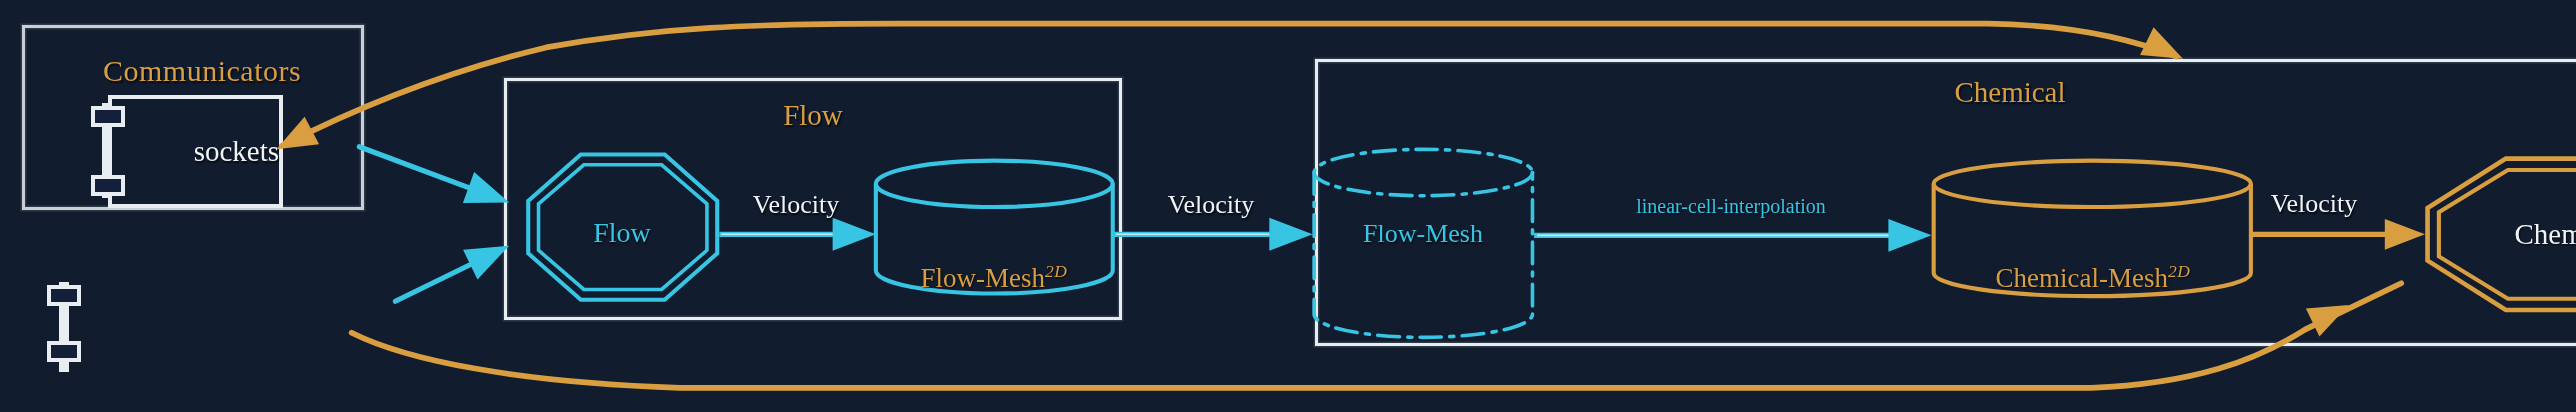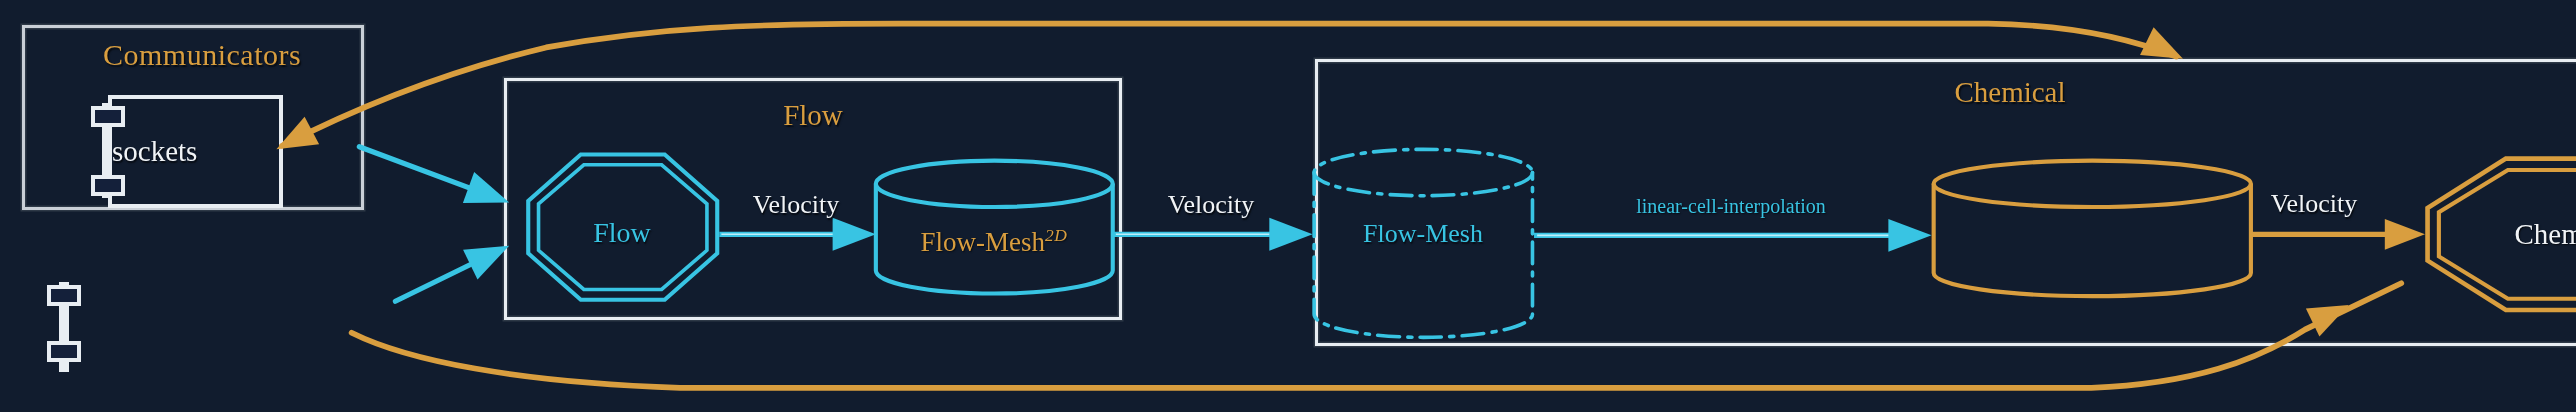--- a/index.html
+++ b/index.html
@@ -23,21 +23,21 @@
     position:absolute;border:3.6px solid var(--border-gray);
     box-shadow:0 0 0 1.5px var(--edge-dark), inset 0 0 0 1.5px var(--edge-dark);
     background:transparent;
   }
   .participant-box{
     position:absolute;border:3.6px solid var(--border-white);
     box-shadow:0 0 0 1.5px var(--edge-dark), inset 0 0 0 1.5px var(--edge-dark);
   }
   .item-box{
     position:absolute;border:4.1px solid var(--border-white);
-    display:flex;align-items:center;justify-content:flex-start;
+    display:flex;align-items:center;justify-content:flex-end;
   }
   .group-title{
     position:absolute;left:0;right:0;text-align:center;
     color:var(--orange);font-size:30px;letter-spacing:0.5px;
     text-shadow:1.5px 2.1px 1.5px rgba(0,0,0,.65);
     white-space:nowrap;
   }
   .participant-title{
     position:absolute;left:0;right:0;text-align:center;
     color:var(--orange);font-size:29px;
@@ -51,37 +51,37 @@
   .comp-bar{position:absolute;background:var(--border-white);}
   .comp-tab{
     position:absolute;background:#14203a;border:4.6px solid var(--border-white);
     box-sizing:border-box;
   }
   
   .lbl{position:absolute;transform:translate(-50%,-50%);white-space:nowrap;text-align:left;}
   .lbl-white{color:var(--white);font-size:26px;text-shadow:1px 1.5px 1.5px rgba(0,0,0,.75);}
   .lbl-cyan{color:var(--cyan);font-size:26px;text-shadow:1px 1.5px 1.5px rgba(0,0,0,.6);}
   .lbl-cyan-small{color:var(--cyan);font-size:20px;text-shadow:1px 1.5px 1.5px rgba(0,0,0,.6);}
-  .lbl-orange{color:var(--orange);font-size:27px;text-shadow:1px 1.5px 1.5px rgba(0,0,0,.6);}
+  .lbl-orange{color:var(--orange);font-size:27px;text-shadow:1px 1.5px 1.5px rgba(0,0,0,.6);margin-top:36px;}
   .lbl-oct-white{color:var(--white);font-size:29px;text-shadow:1px 1.5px 1.5px rgba(0,0,0,.75);}
   .sup{font-size:17.5px;font-style:italic;vertical-align:super;letter-spacing:0.5px;}
   .two-line{line-height:36px;}
   svg.art{position:absolute;left:0;top:0;z-index:2;}
   .boxes{position:absolute;inset:0;z-index:1;}
   .labels{position:absolute;inset:0;z-index:3;}
 </style>
 </head>
 <body>
 
 <div class="canvas">
 
   <div class="boxes">
 
     <div class="group-box" style="left:21.6px;top:25px;width:336px;height:179px;">
-      <div class="group-title" style="top:10px;padding-left:19px;">Communicators</div>
+      <div class="group-title" style="top:26px;padding-left:19px;">Communicators</div>
     </div>
     <div class="item-box" style="left:108px;top:95px;width:167px;height:105px;">
       <span class="item-label">sockets</span>
     </div>
     <div class="comp-bar" style="left:102px;top:103px;width:10.3px;height:95px;"></div>
     <div class="comp-tab" style="left:91px;top:106px;width:34px;height:20.6px;"></div>
     <div class="comp-tab" style="left:91px;top:175px;width:34px;height:20.6px;"></div>
 
     <div class="comp-bar" style="left:59px;top:282px;width:10.3px;height:90px;"></div>
     <div class="comp-tab" style="left:47px;top:285px;width:34px;height:20.6px;"></div>
@@ -151,20 +151,21 @@
     <div class="lbl lbl-orange" style="left:994px;top:241px;"><span>Flow-Mesh</span><span class="sup">2D</span></div>
 
     <div class="lbl lbl-white" style="left:1211px;top:205px;">Velocity</div>
 
     <div class="lbl lbl-cyan two-line" style="left:1423px;top:234px;">
       <div>Flow-Mesh</div>
     </div>
 
     <div class="lbl lbl-cyan-small" style="left:1731px;top:206px;">linear-cell-interpolation</div>
 
+    <div class="lbl lbl-orange" style="left:2093px;top:241px;"><span>Chemical-Mesh</span><span class="sup">2D</span></div>
 
     <div class="lbl lbl-white" style="left:2314px;top:204px;">Velocity</div>
 
     <div class="lbl lbl-oct-white" style="left:2570px;top:234px;">Chemical</div>
   </div>
 
 </div>
 
 
 </body></html>

